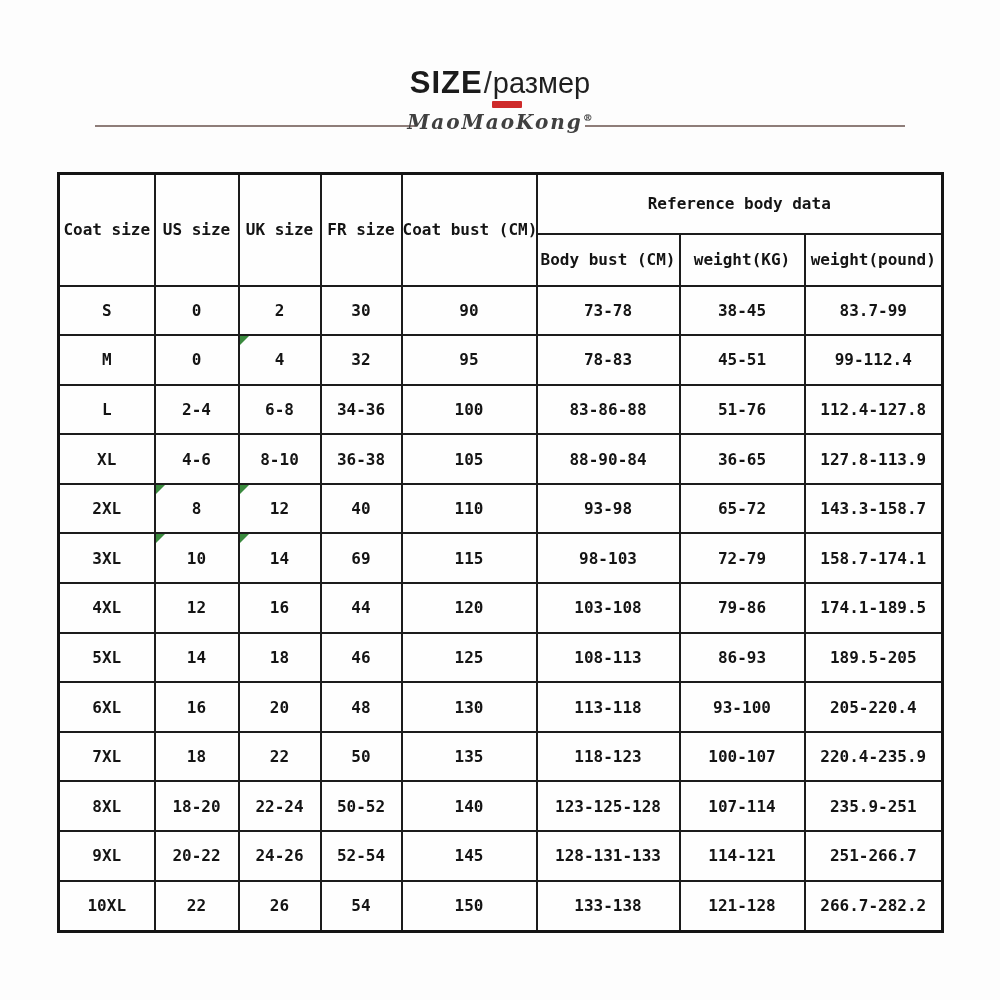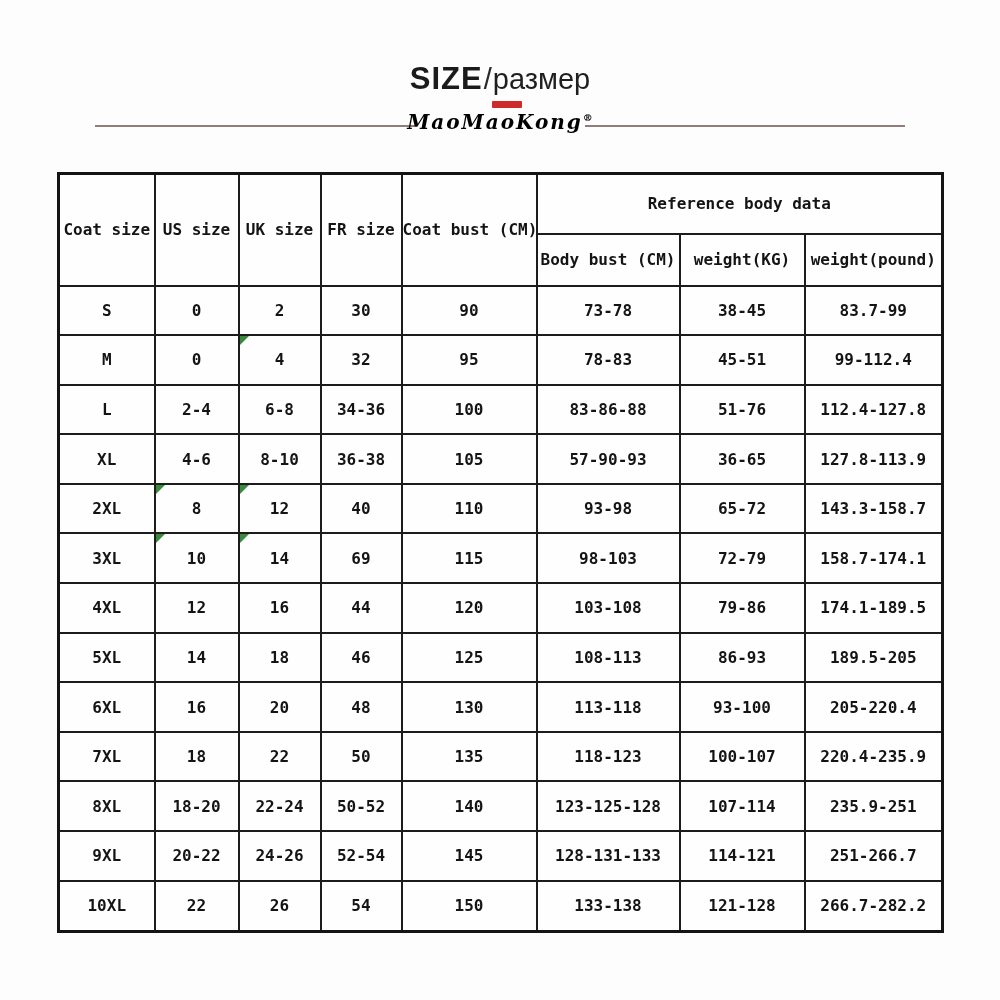--- a/index.html
+++ b/index.html
@@ -10,42 +10,42 @@
     overflow:hidden;
   }
   .page{
     position:relative;
     width:1000px;height:1000px;
     background:#fdfdfd;
   }
   
   .title{
     position:absolute;top:58px;left:0;width:100%;
-    text-align:center;line-height:42px;
+    text-align:center;line-height:50px;
     color:#1b1b1b;
     font-family:"Liberation Sans", sans-serif;
   }
   .t-bold{font-size:31px;font-weight:bold;letter-spacing:1px;}
   .t-slash{font-size:29px;font-weight:normal;color:#2a2a2a;padding:0 1px;}
   .t-reg{font-size:29px;font-weight:normal;color:#1f1f1f;}
   .dash{
     position:absolute;top:101px;left:492px;
     width:30px;height:7px;border-radius:1px;
   }
   .line{
     position:absolute;top:125px;height:2px;
   }
   .line-left{left:95px;width:320px;}
   .line-right{left:585px;width:320px;}
   .brand{
     position:absolute;top:110px;left:0;width:100%;
     text-align:center;
     font-family:"DejaVu Serif", serif;
     font-style:italic;font-weight:bold;
-    font-size:20px;letter-spacing:2px;color:#000000;
+    font-size:20px;letter-spacing:2px;color:#404040;
   }
   .brand sup{font-size:10px;letter-spacing:0;vertical-align:super;}
   
   table#size-table{
     position:absolute;left:57px;top:172px;
     width:884px;height:761px;
     border-collapse:collapse;table-layout:fixed;
     border:3px solid #141414;
     background:#fefefe;
   }
@@ -139,21 +139,21 @@
           <td>83-86-88</td>
           <td>51-76</td>
           <td>112.4-127.8</td>
         </tr>
         <tr>
           <td>XL</td>
           <td>4-6</td>
           <td>8-10</td>
           <td>36-38</td>
           <td>105</td>
-          <td>57-90-93</td>
+          <td>88-90-84</td>
           <td>36-65</td>
           <td>127.8-113.9</td>
         </tr>
         <tr>
           <td>2XL</td>
           <td class="flag">8</td>
           <td class="flag">12</td>
           <td>40</td>
           <td>110</td>
           <td>93-98</td>

